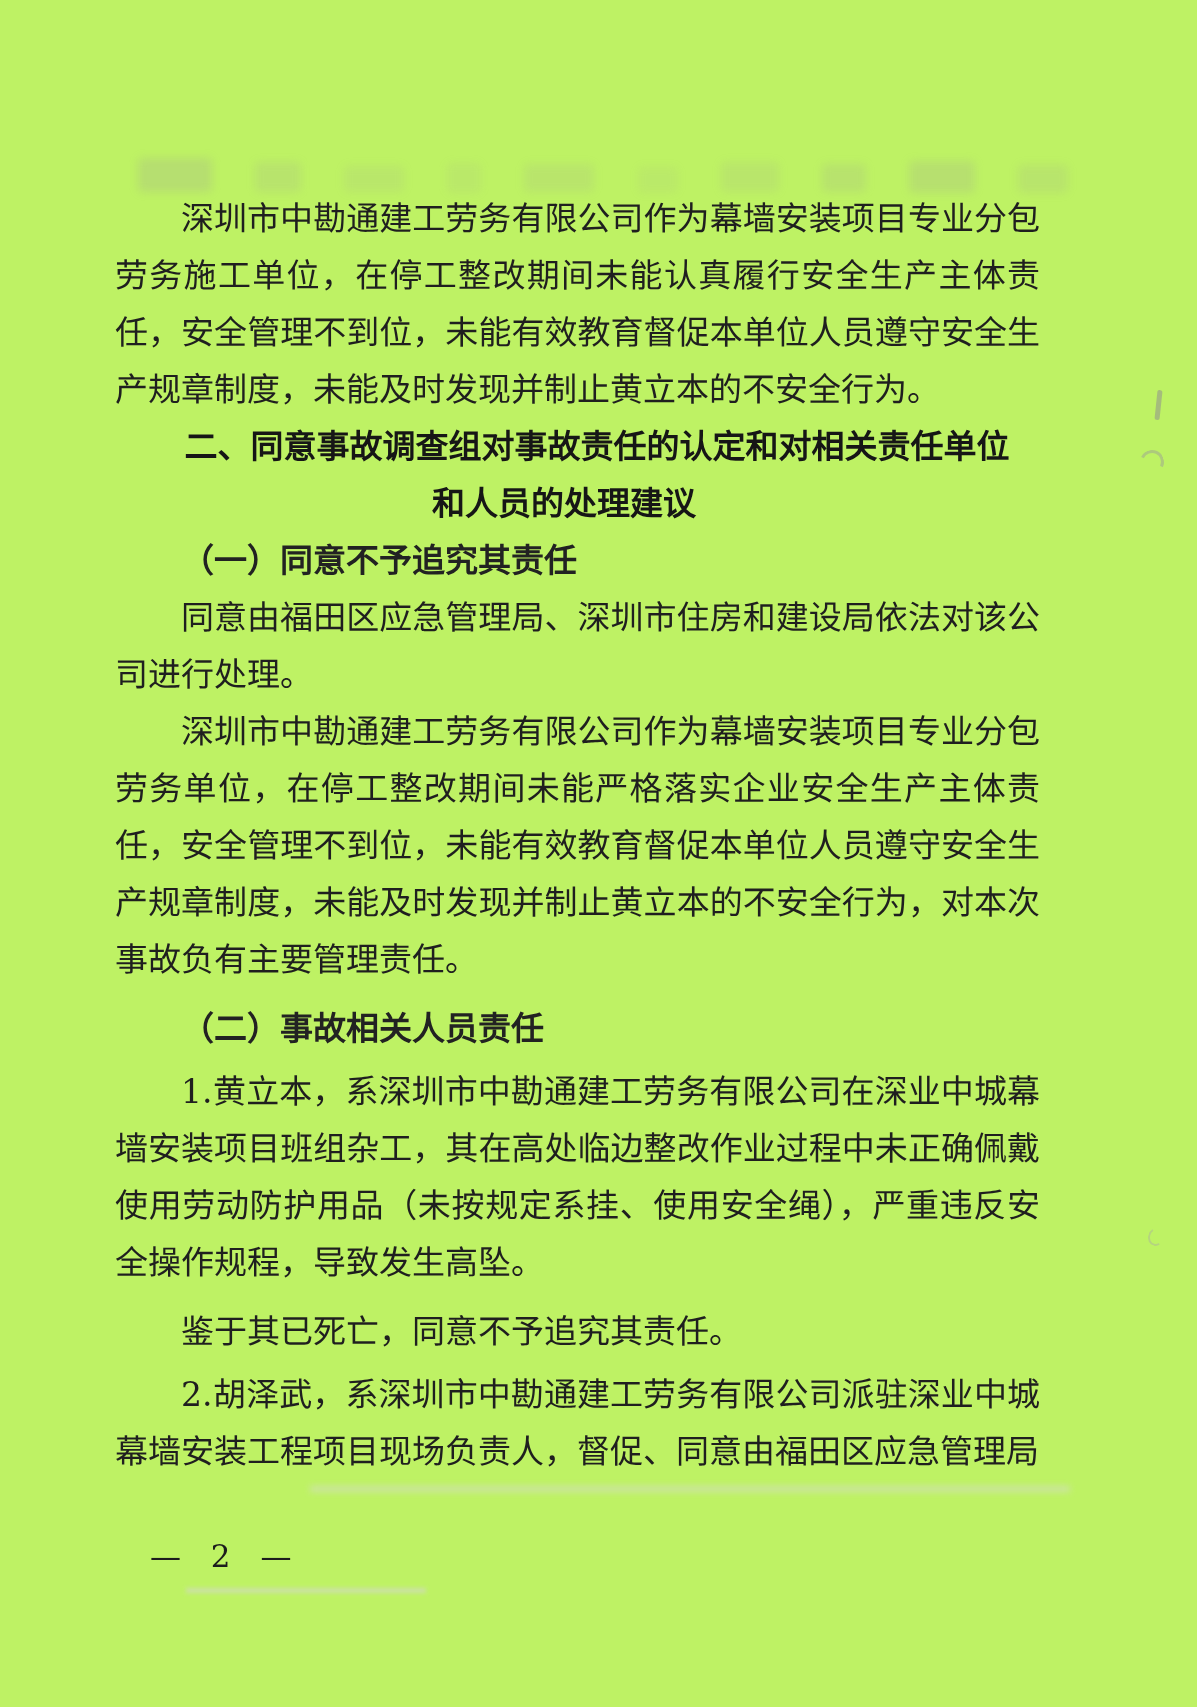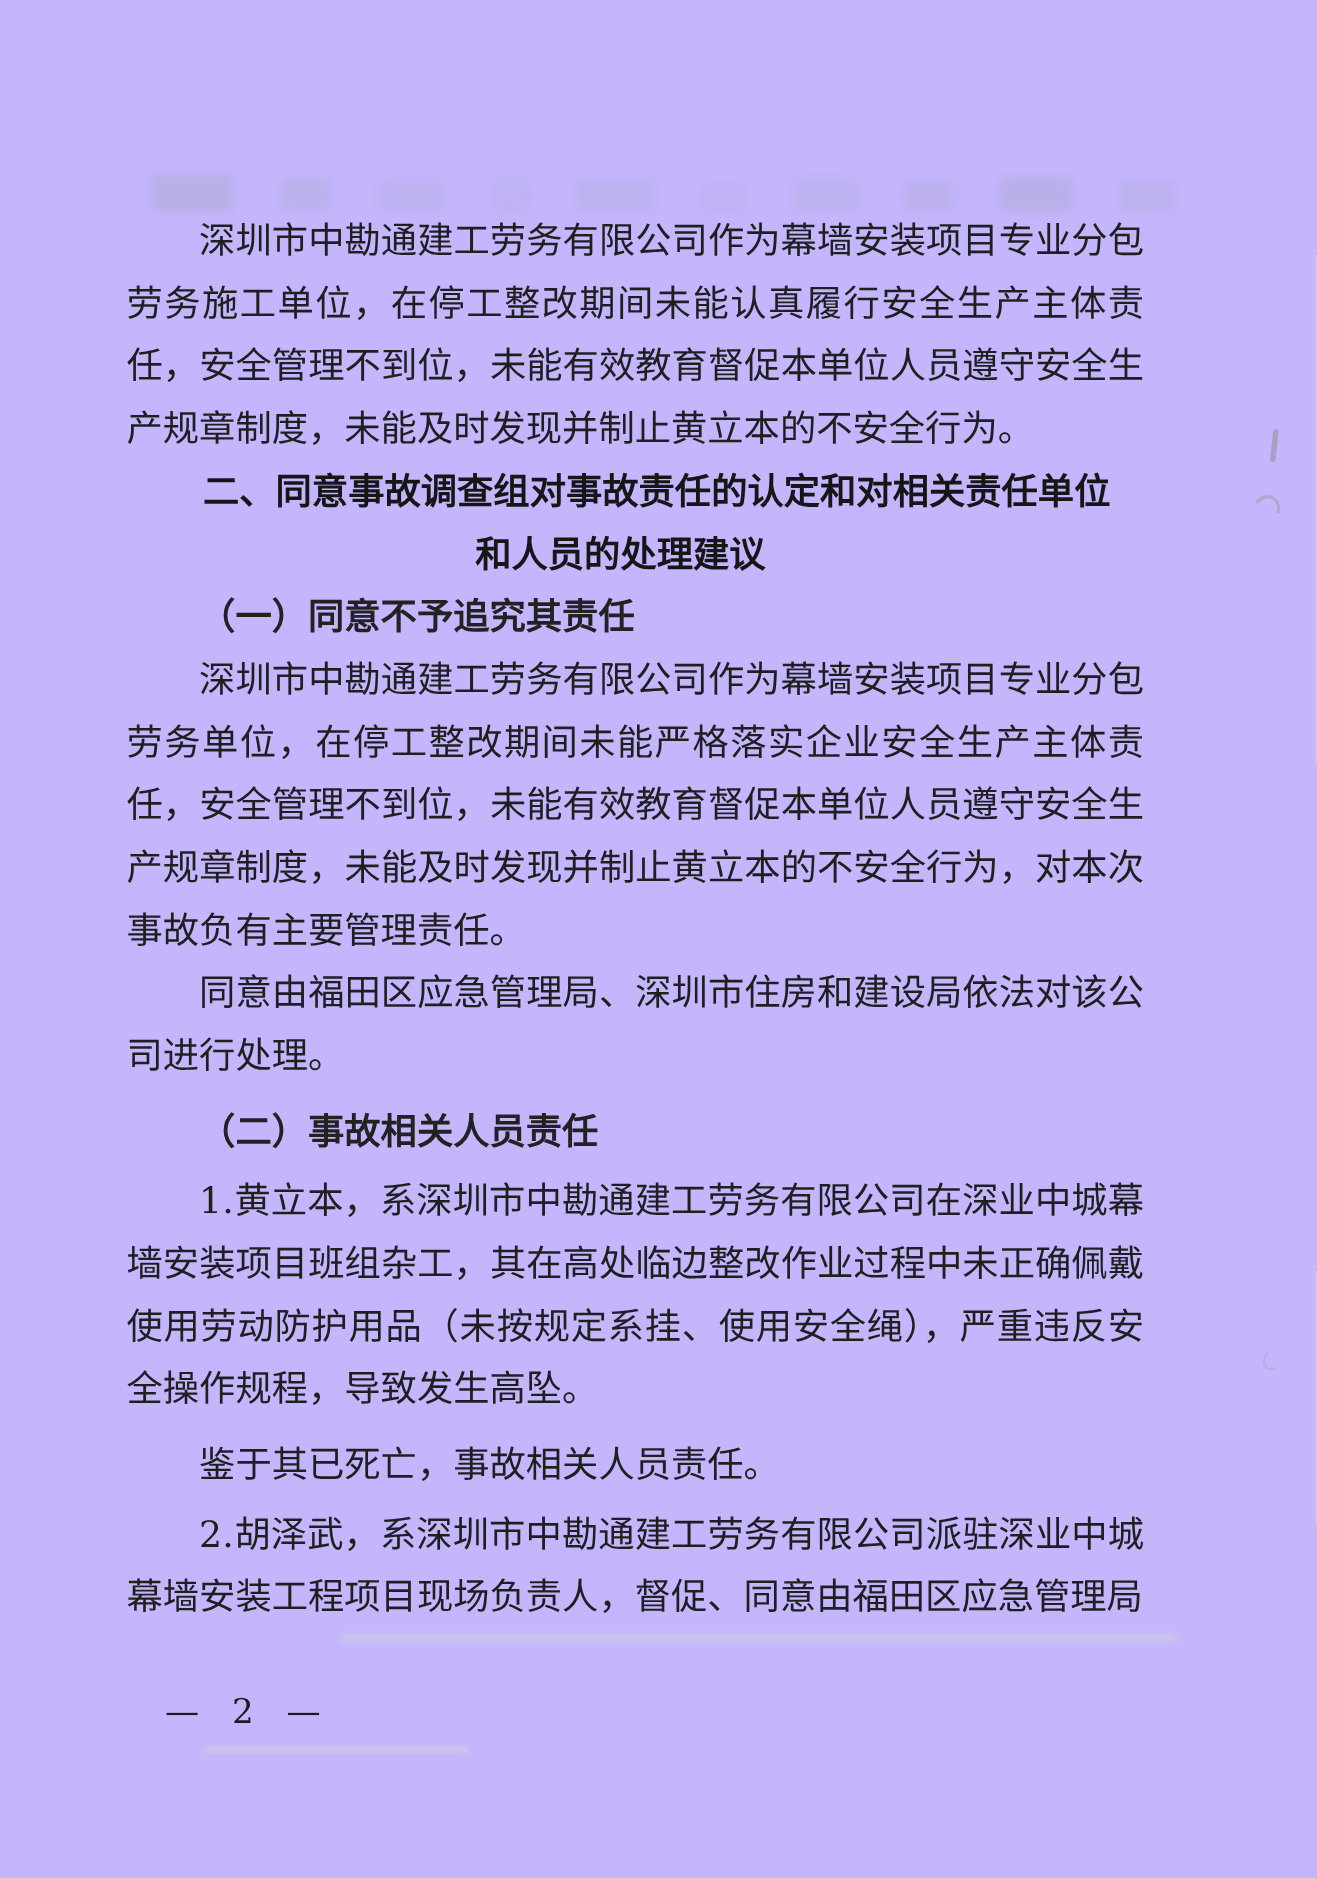--- a/index.html
+++ b/index.html
@@ -5,21 +5,21 @@
   html, body {
     margin: 0;
     padding: 0;
     background: #e8e8e8;
   }
   .page {
     position: relative;
     width: 1197px;
     height: 1707px;
     margin: 0 auto;
-    background: #c4b5fd;
+    background: #bef264;
     overflow: hidden;
     font-family: "DejaVu Serif", "Liberation Serif", serif;
     color: #1f1f1f;
   }
   
   .content {
     position: absolute;
     left: 115px;
     top: 190px;
     width: 925px;
@@ -162,29 +162,29 @@
   </div>
 
   <div class="content">
 
     <p class="blk paragraph">深圳市中勘通建工劳务有限公司作为幕墙安装项目专业分包劳务施工单位，在停工整改期间未能认真履行安全生产主体责任，安全管理不到位，未能有效教育督促本单位人员遵守安全生产规章制度，未能及时发现并制止黄立本的不安全行为。</p>
 
     <h2 class="blk heading">二、同意事故调查组对事故责任的认定和对相关责任单位和人员的处理建议</h2>
 
     <p class="blk subheading">（一）同意不予追究其责任</p>
 
+    <p class="blk paragraph">同意由福田区应急管理局、深圳市住房和建设局依法对该公司进行处理。</p>
+
     <p class="blk paragraph">深圳市中勘通建工劳务有限公司作为幕墙安装项目专业分包劳务单位，在停工整改期间未能严格落实企业安全生产主体责任，安全管理不到位，未能有效教育督促本单位人员遵守安全生产规章制度，未能及时发现并制止黄立本的不安全行为，对本次事故负有主要管理责任。</p>
-
-    <p class="blk paragraph">同意由福田区应急管理局、深圳市住房和建设局依法对该公司进行处理。</p>
 
     <p class="blk subheading mt-md">（二）事故相关人员责任</p>
 
     <p class="blk paragraph numbered mt-sm"><span class="marker">1.</span><span>黄立本，系深圳市中勘通建工劳务有限公司在深业中城幕墙安装项目班组杂工，其在高处临边整改作业过程中未正确佩戴使用劳动防护用品（未按规定系挂、使用安全绳），严重违反安全操作规程，导致发生高坠。</span></p>
 
-    <p class="blk paragraph mt-md">鉴于其已死亡，事故相关人员责任。</p>
+    <p class="blk paragraph mt-md">鉴于其已死亡，同意不予追究其责任。</p>
 
     <p class="blk paragraph numbered mt-sm"><span class="marker">2.</span><span>胡泽武，系深圳市中勘通建工劳务有限公司派驻深业中城幕墙安装工程项目现场负责人，督促、同意由福田区应急管理局</span></p>
 
   </div>
 
   <div class="footer">— 2 —</div>
 
   <div class="speck speck-tick"></div>
   <div class="speck speck-curl"></div>
   <div class="speck speck-curl2"></div>

